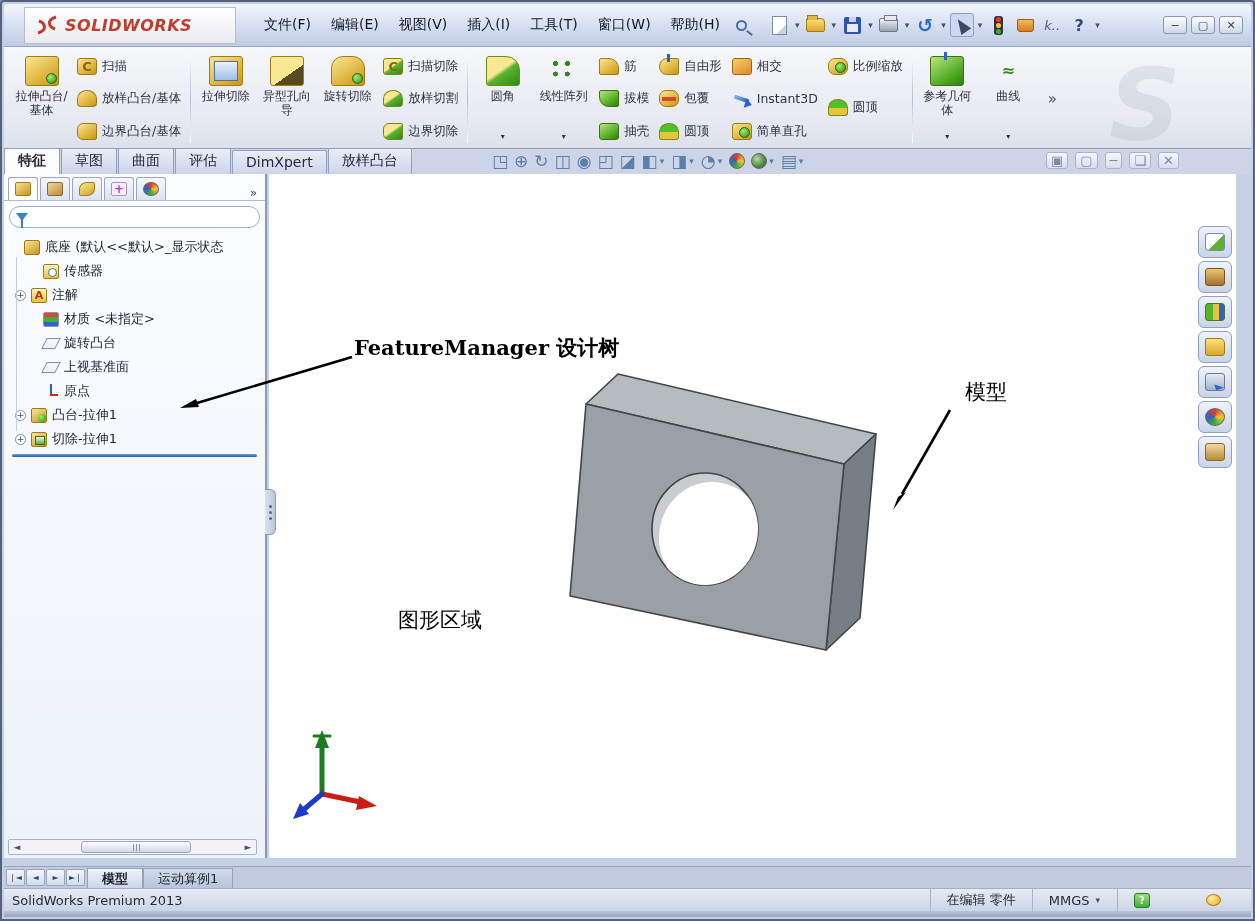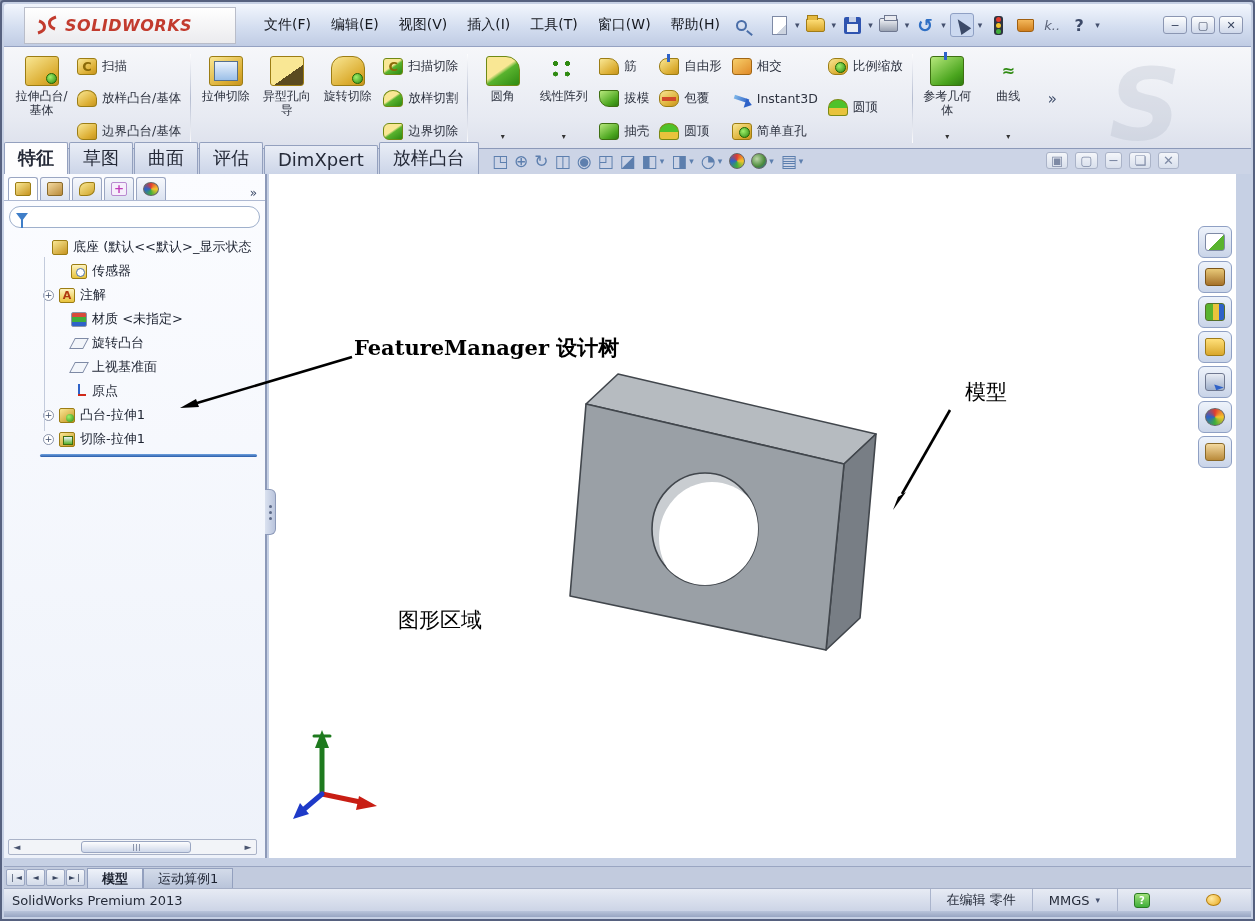--- a/index.html
+++ b/index.html
@@ -79,21 +79,21 @@
   .g-c::before { content:"C"; position:absolute; inset:0; display:flex; align-items:center; justify-content:center;
     font-weight:bold; color:#8a6a08; font-size:13px; }
   .g-wave::before { content:"≈"; position:absolute; inset:0; display:flex; align-items:center; justify-content:center;
     color:#2f8a12; font-weight:bold; font-size:16px; }
   .i-arrow3d { position:relative; border:none; background:transparent; }
   .i-arrow3d::before { content:""; position:absolute; left:2px; top:7px; width:15px; height:4px; background:linear-gradient(90deg,#7fb7e8,#2e62c8); transform:rotate(18deg); }
   .i-arrow3d::after { content:""; position:absolute; right:0; top:9px; width:0; height:0; border-left:7px solid #2e62c8; border-top:5px solid transparent; border-bottom:5px solid transparent; transform:rotate(18deg); }
 
   
   .tabrow { position:absolute; top:147px; left:2px; right:2px; height:25px; background:#ccd4e6; display:flex; align-items:flex-end; }
-  .ctab { padding:3px 13px 4px; margin-right:1px; font-size:18px; color:#252a38;
+  .ctab { padding:3px 13px 4px; margin-right:1px; font-size:14px; color:#252a38;
     background:linear-gradient(#e9edf6,#ccd5e8); border:1px solid #93a0be; border-bottom:none; border-radius:2px 2px 0 0; }
   .ctab.active { background:#fdfdfe; font-weight:bold; position:relative; z-index:2; }
   .headsup { position:absolute; left:488px; top:2px; display:flex; align-items:center; gap:6px; color:#5d7fae; font-size:17px; }
   .hu { display:flex; align-items:center; gap:1px; }
   .hu .ddv { color:#5d7fae; }
   .ball { width:16px; height:16px; border-radius:50%; display:inline-block;
     background:conic-gradient(#e23b2e,#f4c52c,#3fae3a,#2e62c8,#e23b2e); border:1px solid #666; }
   .ball.dim { background:radial-gradient(circle at 35% 35%,#bcd6a8,#4a8a3a 60%,#2e62c8); }
   .docbtns { position:absolute; right:72px; top:3px; display:flex; gap:7px; color:#7e8aa5; font-size:13px; align-items:center; }
   .docbtns span { border:1px solid #aab3c8; border-radius:3px; padding:0 4px; background:linear-gradient(#f4f6fa,#d8dfec); }
@@ -109,21 +109,21 @@
   .ti { width:16px; height:14px; border-radius:2px; }
   .ti-fm { background:linear-gradient(145deg,#f9e794,#c6941f); border:1px solid #9c7d14; }
   .ti-pm { background:linear-gradient(145deg,#f3d9a0,#b98a3a); border:1px solid #8a6a2a; }
   .ti-cfg{ background:linear-gradient(145deg,#f9e794,#d0a52a); border:1px solid #9c7d14; border-radius:50% 2px 50% 2px; }
   .ti-dx { background:#f5eefb; border:1px solid #b98ad0; color:#c03ab8; font-weight:bold; font-size:12px; line-height:12px; text-align:center; }
   .ti-disp{ border-radius:50%; background:conic-gradient(#e23b2e,#f4c52c,#3fae3a,#2e62c8,#e23b2e); border:1px solid #666; }
   .filter-row { margin:5px 5px 3px; height:22px; background:#fff; border:1px solid #9fb0cc; border-radius:11px;
     display:flex; align-items:center; padding-left:6px; }
   .funnel { width:0; height:0; border-left:6px solid transparent; border-right:6px solid transparent; border-top:8px solid #3f7ec8; position:relative; }
   .funnel::after { content:""; position:absolute; left:-1px; top:-2px; width:2px; height:9px; background:#3f7ec8; }
-  .tree { font-size:13px; color:#1c2230; padding:4px 0 4px 4px; position:relative;margin-left:28px; }
+  .tree { font-size:13px; color:#1c2230; padding:4px 0 4px 4px; position:relative; }
   .trow { display:flex; align-items:center; height:24px; gap:5px; white-space:nowrap; overflow:hidden; }
   .trow .indent { width:14px; flex:0 0 auto; }
   .expander { width:11px; height:11px; flex:0 0 auto; border:1px solid #8a94aa; border-radius:50%;
     background:#fff; color:#3c4a68; font-size:9px; line-height:9px; text-align:center; }
   .noexp { width:11px; flex:0 0 auto; }
   .guide { position:absolute; left:12px; top:26px; bottom:30px; width:0; border-left:1px solid #c3cbdc; }
   .tico { width:16px; height:15px; flex:0 0 auto; position:relative; }
   .tico-part { background:linear-gradient(145deg,#f9e794,#c6941f); border:1px solid #9c7d14; border-radius:2px; }
   .tico-sensor { background:linear-gradient(#fdf3c0,#e8c33c); border:1px solid #9c7d14; border-radius:2px; }
   .tico-sensor::after { content:""; position:absolute; left:4px; top:3px; width:7px; height:7px; border-radius:50%; background:#fff; border:1px solid #4a6ea8; }

